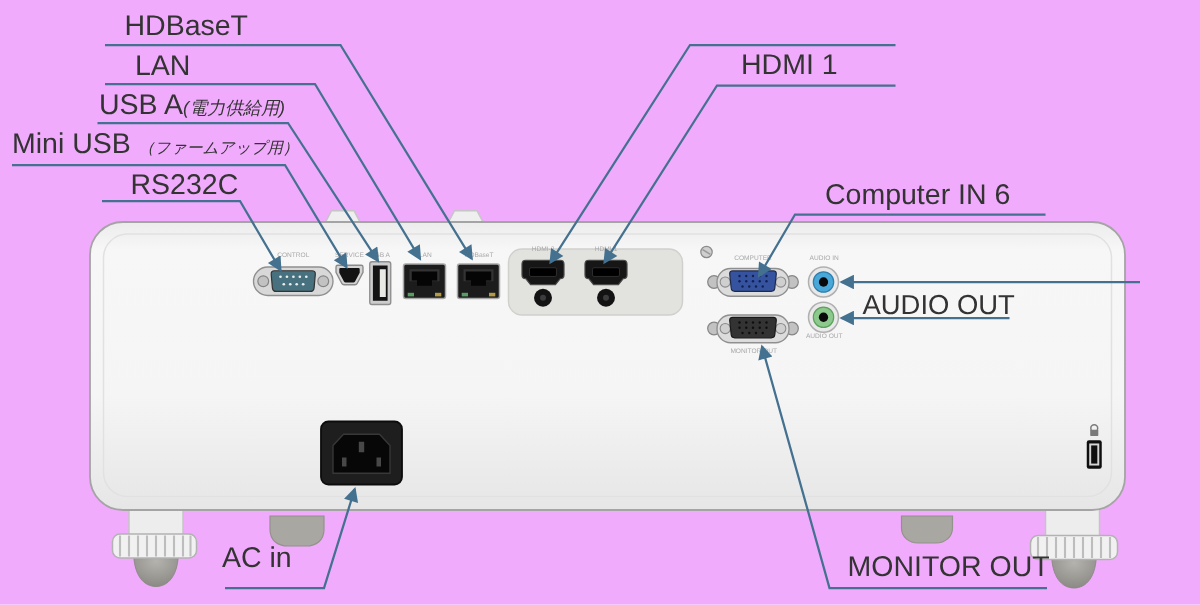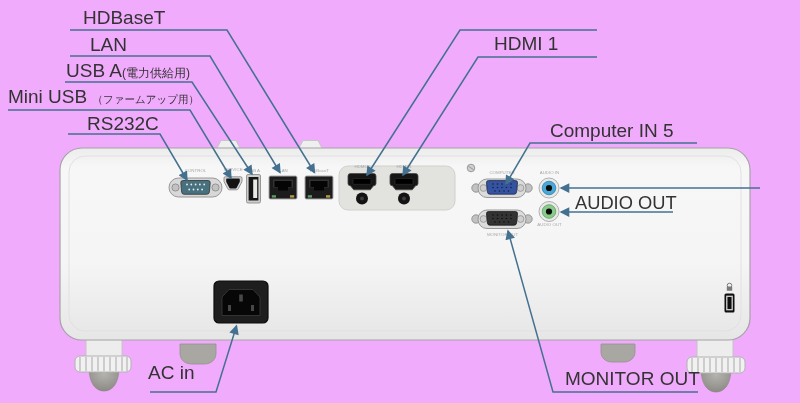--- a/index.html
+++ b/index.html
@@ -1,19 +1,19 @@
 <!DOCTYPE html>
 <html><head>
 <meta charset="utf-8">
 <style>
   html,body{margin:0;padding:0;}
   .stage{position:relative;width:800px;height:403px;background:#f0abfc;overflow:hidden;font-family:"Liberation Sans",sans-serif;}
   .stage svg{position:absolute;left:0;top:0;}
   .callout{position:absolute;white-space:nowrap;color:#333333;font-size:19px;line-height:1.1;}
-  .callout .sub{font-size:12px;}
+  .callout .sub{font-size:12px;font-style:italic;}
   .c-miniusb .sub{font-size:10.5px;text-align:center;}
   .c-audio{font-size:18.3px;}
 </style>
 </head>
 <body>
 
 <div class="stage">
 <svg width="800" height="403" viewBox="0 0 800 403">
   <defs>
     <linearGradient id="gBody" x1="0" y1="0" x2="0" y2="1">
@@ -243,17 +243,17 @@
     <path d="M150,392 H216 L236.5,326" marker-end="url(#arr)"></path>
   </g>
 </svg>
 
   <div class="callout" style="left:83px;top:8px"><span>HDBaseT</span></div>
   <div class="callout" style="left:90px;top:35px"><span>LAN</span></div>
   <div class="callout" style="left:66px;top:61px"><span>USB A</span><span class="sub">(電力供給用)</span></div>
   <div class="callout c-miniusb" style="left:8px;top:87px"><span>Mini USB</span> <span class="sub">（ファームアップ用）</span></div>
   <div class="callout" style="left:87px;top:114px"><span>RS232C</span></div>
   <div class="callout" style="left:494px;top:34px"><span>HDMI 1</span></div>
-  <div class="callout" style="left:550px;top:121px"><span>Computer IN 5</span></div>
+  <div class="callout" style="left:550px;top:121px"><span>Computer IN 6</span></div>
   <div class="callout c-audio" style="left:575px;top:193px"><span>AUDIO OUT</span></div>
   <div class="callout" style="left:565px;top:369px"><span>MONITOR OUT</span></div>
   <div class="callout" style="left:148px;top:363px"><span>AC in</span></div>
 </div>
 
 </body></html>

